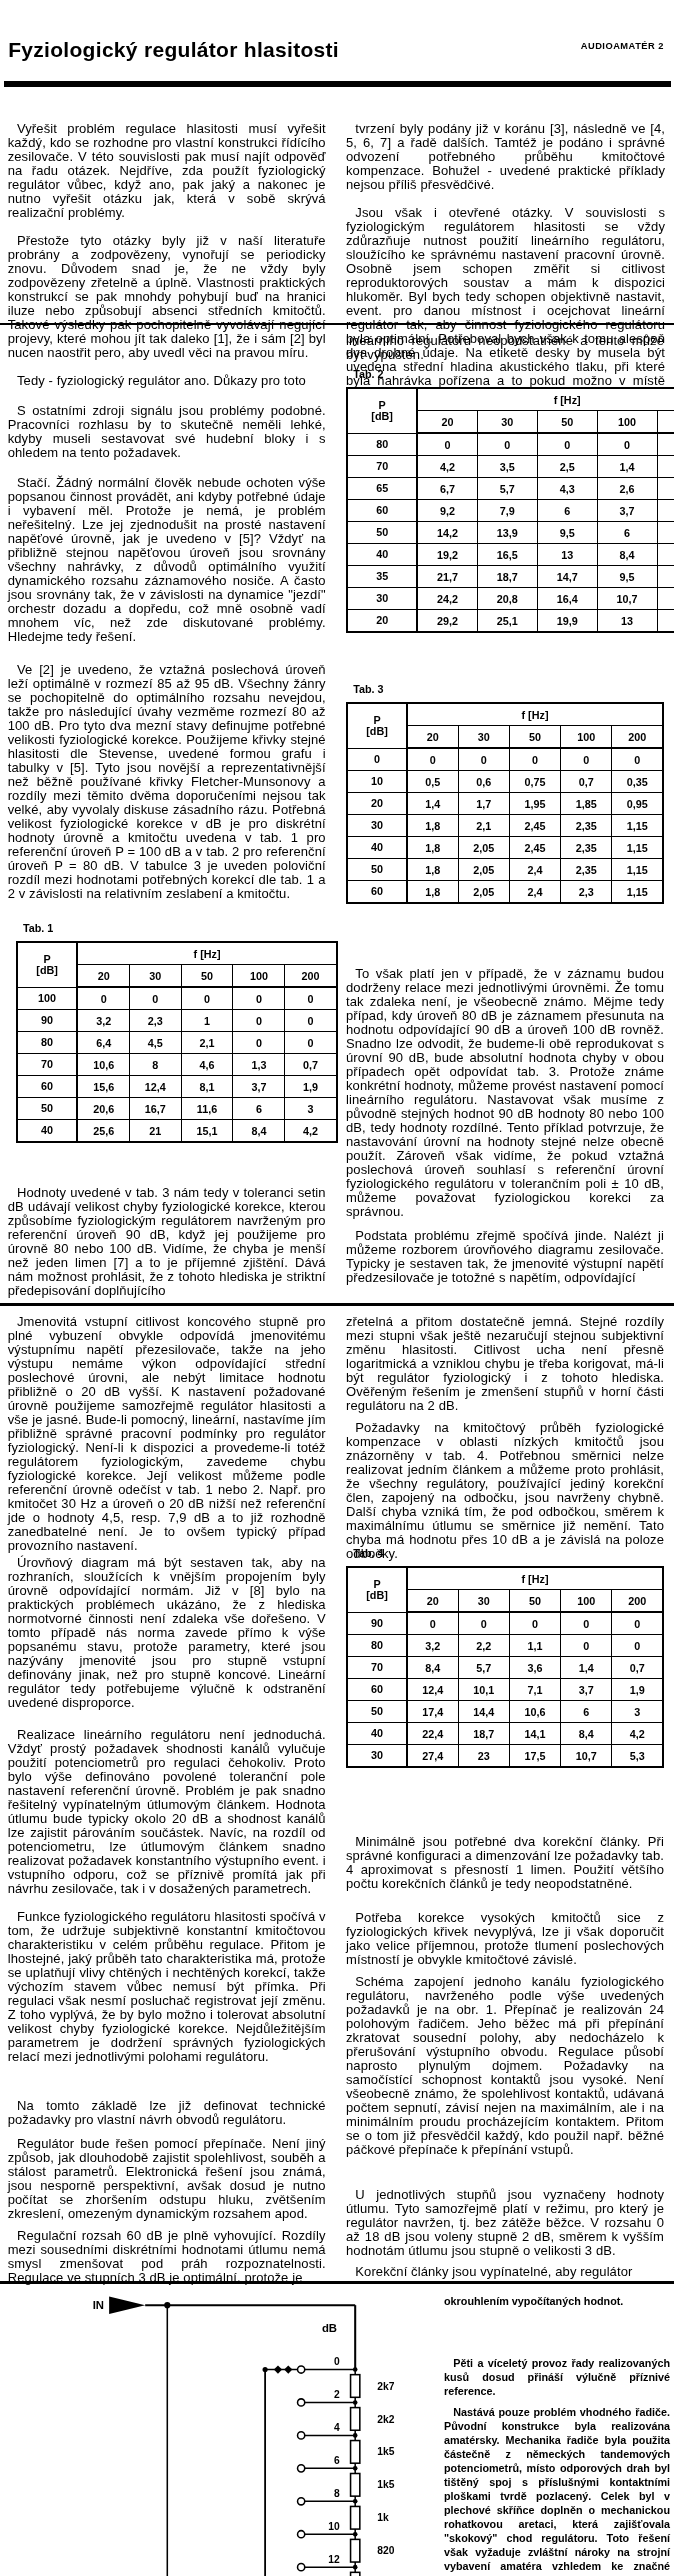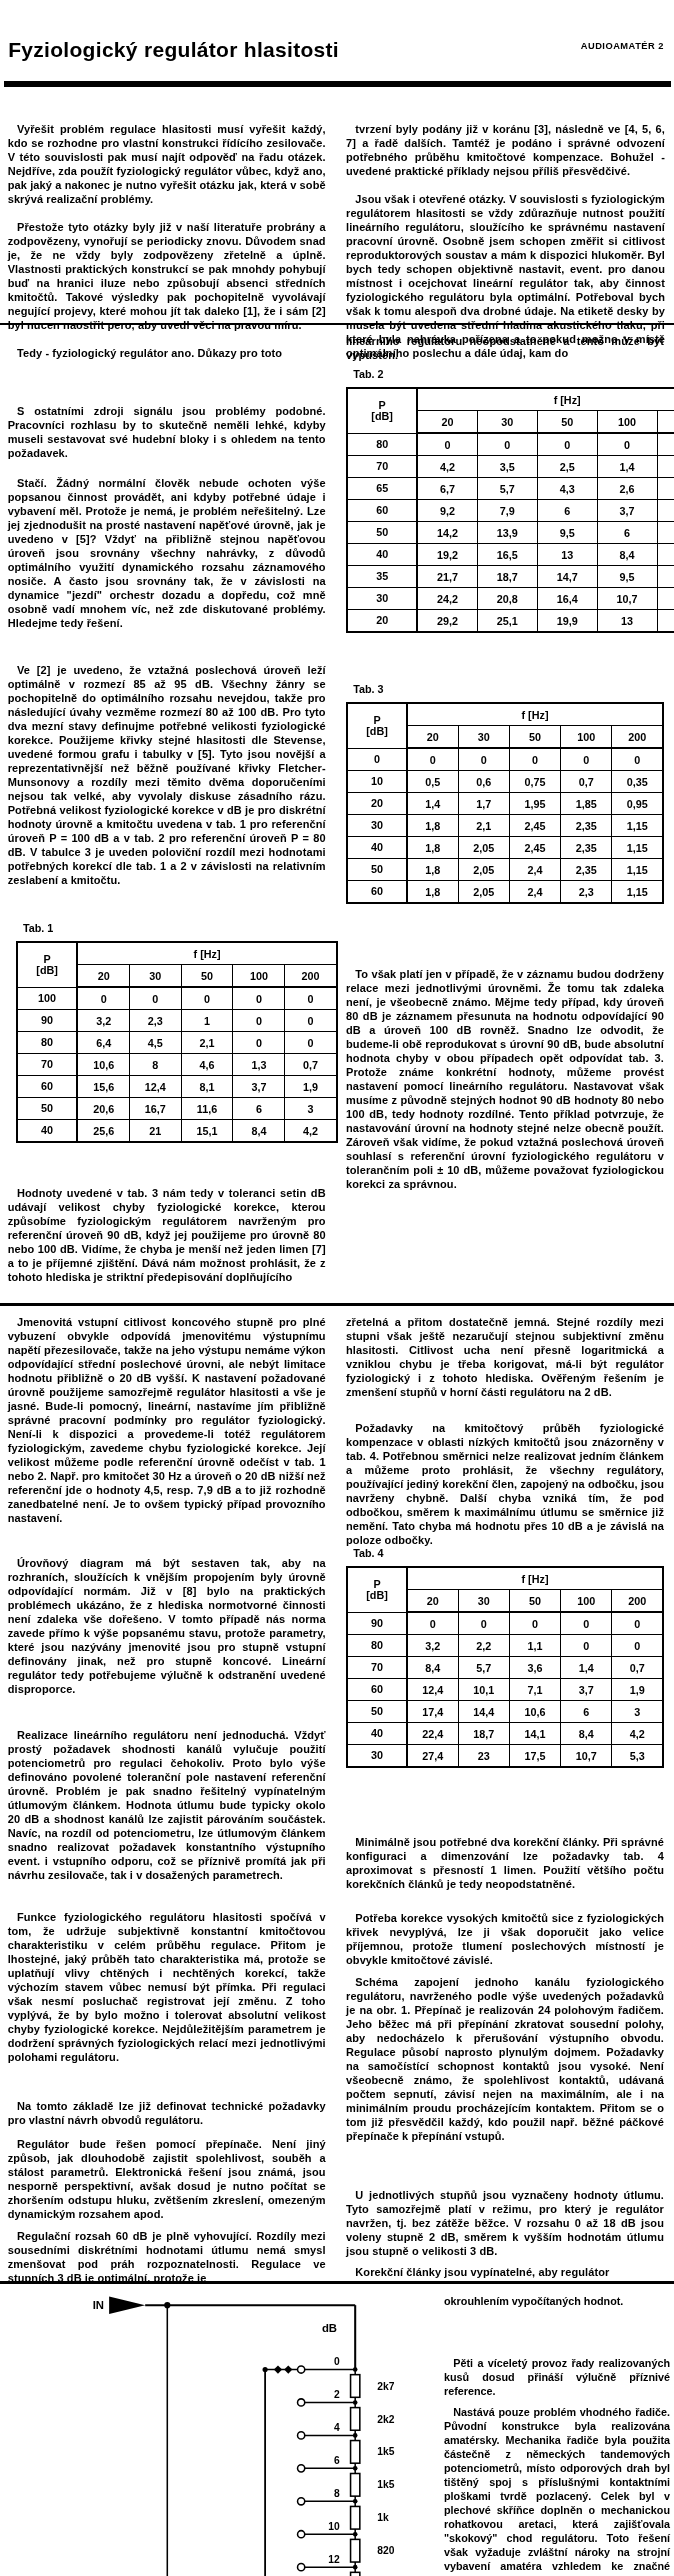--- a/index.html
+++ b/index.html
@@ -1,19 +1,19 @@
 <!DOCTYPE html>
 <html style="font-size:8.2px"><head>
 <meta charset="utf-8">
 <style>
   html,body{margin:0;padding:0;background:#888;}
   #page{position:relative;width:675px;height:3316px;background:#ffffff;
         font-family:"Liberation Sans",sans-serif;color:#000;overflow:hidden;}
   .b{position:absolute;}
-  .t{font-weight:bold;font-size:11px;line-height:14px;text-align:justify;
+  .t{font-weight:normal;font-size:13px;line-height:14px;text-align:justify;
      margin:0;text-indent:9.3px;letter-spacing:0.1px;}
   .t2{font-weight:bold;font-size:10.8px;line-height:14px;text-align:justify;margin:0;text-indent:9.3px;}
   .hr{position:absolute;background:#000;}
   .title{font-weight:bold;font-size:21px;letter-spacing:0.3px;margin:0;}
   .mag{font-weight:bold;font-size:9.3px;letter-spacing:0.5px;text-align:right;}
   .tabcap{font-weight:bold;font-size:10.8px;margin:0 0 7.2px 7.2px;}
   table.dtab{border-collapse:collapse;table-layout:fixed;width:100%;border:2.1px solid #000;background:#fff;}
   table.dtab th,table.dtab td{border:1px solid #000;text-align:center;vertical-align:middle;
       font-weight:bold;font-size:10.8px;padding:0;height:21px;}
   table.dtab th.pc{border-right:2.1px solid #000;font-size:10.8px;line-height:11.3px;}
@@ -337,20 +337,23 @@
             <td>2,4</td>
             <td>2,3</td>
             <td>1,15</td>
           </tr>
         </tbody>
       </table>
   </div>
 
   <div class="b" style="left:346px;top:967px;width:318px;">
     <p class="t">To však platí jen v případě, že v záznamu budou dodrženy relace mezi jednotlivými úrovněmi. Že tomu tak zdaleka není, je všeobecně známo. Mějme tedy případ, kdy úroveň 80 dB je záznamem přesunuta na hodnotu odpovídající 90 dB a úroveň 100 dB rovněž. Snadno lze odvodit, že budeme-li obě reprodukovat s úrovní 90 dB, bude absolutní hodnota chyby v obou případech opět odpovídat tab. 3. Protože známe konkrétní hodnoty, můžeme provést nastavení pomocí lineárního regulátoru. Nastavovat však musíme z původně stejných hodnot 90 dB hodnoty 80 nebo 100 dB, tedy hodnoty rozdílné. Tento příklad potvrzuje, že nastavování úrovní na hodnoty stejné nelze obecně použít. Zároveň však vidíme, že pokud vztažná poslechová úroveň souhlasí s referenční úrovní fyziologického regulátoru v tolerančním poli ± 10 dB, můžeme považovat fyziologickou korekci za správnou.</p>
+    </div>
+  <div class="b" style="left:346px;top:1229px;width:318px;">
+    <p class="t">Podstata problému zřejmě spočívá jinde. Nalézt ji můžeme rozborem úrovňového diagramu zesilovače. Typicky je sestaven tak, že jmenovité výstupní napětí předzesilovače je totožné s napětím, odpovídající</p>
     </div>
 
   <div class="hr" style="left:0;top:1303px;width:675px;height:2.6px;"></div>
 
   <div class="b" style="left:7.7px;top:1315px;width:318px;">
     <p class="t">Jmenovitá vstupní citlivost koncového stupně pro plné vybuzení obvykle odpovídá jmenovitému výstupnímu napětí přezesilovače, takže na jeho výstupu nemáme výkon odpovídající střední poslechové úrovni, ale nebýt limitace hodnotu přibližně o 20 dB vyšší. K nastavení požadované úrovně použijeme samozřejmě regulátor hlasitosti a vše je jasné. Bude-li pomocný, lineární, nastavíme jím přibližně správné pracovní podmínky pro regulátor fyziologický. Není-li k dispozici a provedeme-li totéž regulátorem fyziologickým, zavedeme chybu fyziologické korekce. Její velikost můžeme podle referenční úrovně odečíst v tab. 1 nebo 2. Např. pro kmitočet 30 Hz a úroveň o 20 dB nižší než referenční jde o hodnoty 4,5, resp. 7,9 dB a to již rozhodně zanedbatelné není. Je to ovšem typický případ provozního nastavení.</p>
     </div>
   <div class="b" style="left:7.7px;top:1556px;width:318px;">
     <p class="t">Úrovňový diagram má být sestaven tak, aby na rozhraních, sloužících k vnějším propojením byly úrovně odpovídající normám. Již v [8] bylo na praktických problémech ukázáno, že z hlediska normotvorné činnosti není zdaleka vše dořešeno. V tomto případě nás norma zavede přímo k výše popsanému stavu, protože parametry, které jsou nazývány jmenovité jsou pro stupně vstupní definovány jinak, než pro stupně koncové. Lineární regulátor tedy potřebujeme výlučně k odstranění uvedené disproporce.</p>
     </div>

